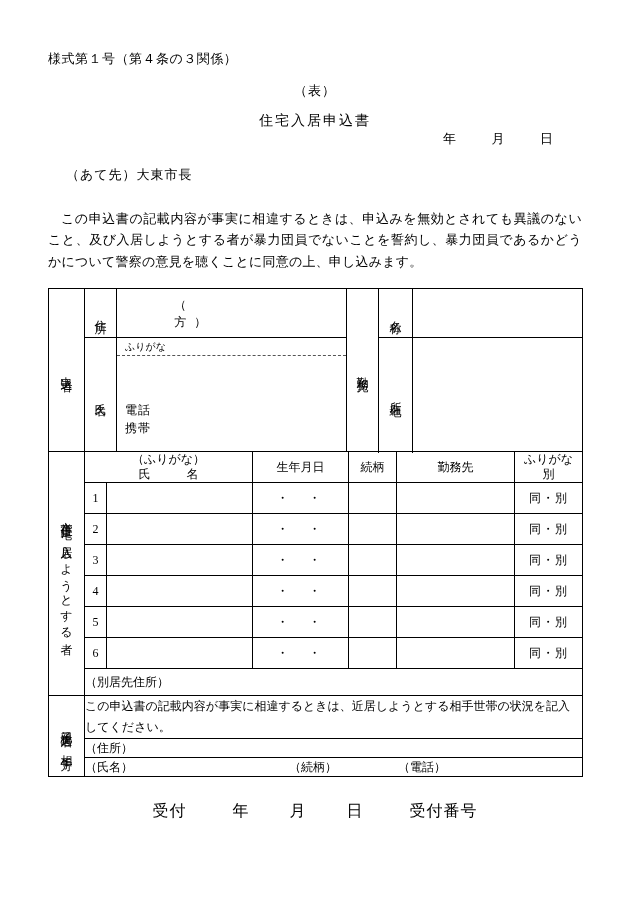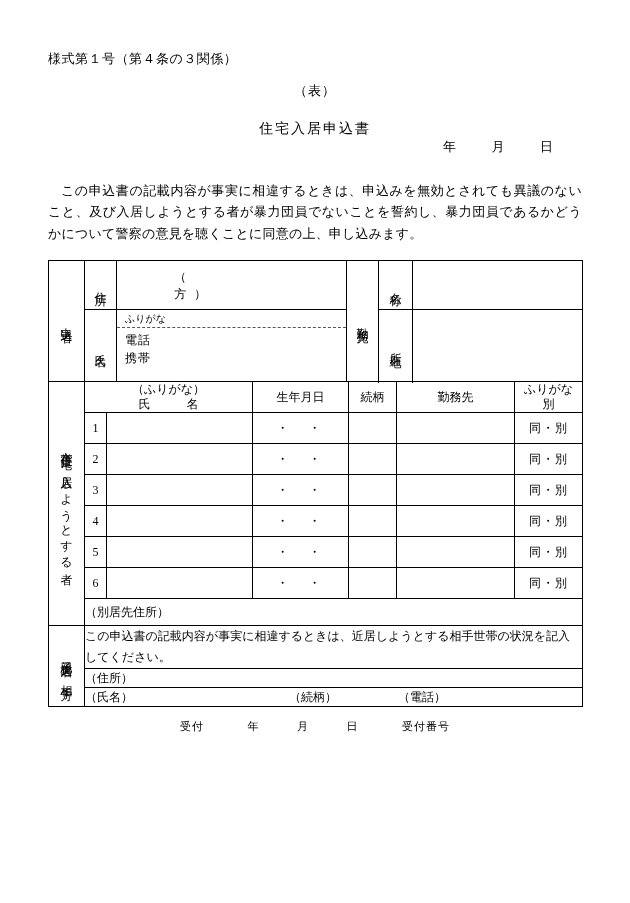--- a/index.html
+++ b/index.html
@@ -32,21 +32,21 @@
     text-align: center;
     margin-top: 14px;
   }
   .center-block .line1 {
     font-size: 13px;
     letter-spacing: 1px;
   }
   .center-block .line2 {
     font-size: 14px;
     letter-spacing: 2px;
-    margin-top: 20px;
+    margin-top: 12px;
   }
   .date-line {
     text-align: right;
     font-size: 13px;
     margin-top: 0;
     padding-right: 28px;
     letter-spacing: 1px;
   }
   .date-line span { display: inline-block; }
   .date-line .gap { width: 26px; }
@@ -107,20 +107,21 @@
     font-size: 10px;
     padding: 2px 0 2px 8px;
     height: 13px;
     line-height: 13px;
   }
   .namebox {
     height: 50px;
     padding: 3px 0 0 8px;
     font-size: 12px;
     line-height: 1.5;
+    margin-top: 42px;
   }
   .namebox div { letter-spacing: 1px; }
 
   
   .hd {
     text-align: center;
     font-size: 12px;
     line-height: 1.25;
     padding: 3px 0;
   }
@@ -162,23 +163,23 @@
     padding: 6px 6px 6px 8px;
   }
   .kinkyo-line {
     font-size: 12.5px;
     padding: 6px 0 6px 14px;
     height: 18px;
   }
   .kinkyo-line .sp1 { display: inline-block; width: 150px; }
   .kinkyo-line .sp2 { display: inline-block; width: 55px; }
   .footer-line {
-    margin-top: 12px;
-    text-align: center;
-    font-size: 11px;
+    margin-top: 24px;
+    text-align: center;
+    font-size: 16px;
     letter-spacing: 1px;
   }
   .footer-line .g { display: inline-block; width: 36px; }
   .footer-line .g2 { display: inline-block; width: 30px; }
 </style>
 </head>
 <body>
 
 <div class="page">
 
@@ -190,20 +191,21 @@
   </div>
 
   <div class="date-line">
     <span>年</span>
     <span class="gap"></span>
     <span>月</span>
     <span class="gap"></span>
     <span>日</span>
   </div>
 
+  <div class="addressee">（あて先）大東市長</div>
 
   <div class="statement">
     <span class="indent">この申込書の記載内容が事実に相違するときは、申込みを無効とされても異議のないこと、及び入居しようとする者が暴力団員でないことを誓約し、暴力団員であるかどうかについて警察の意見を聴くことに同意の上、申し込みます。</span>
   </div>
 
   <table class="main">
     <colgroup>
       <col style="width:36px">
       <col style="width:32px">
       <col style="width:230px">

